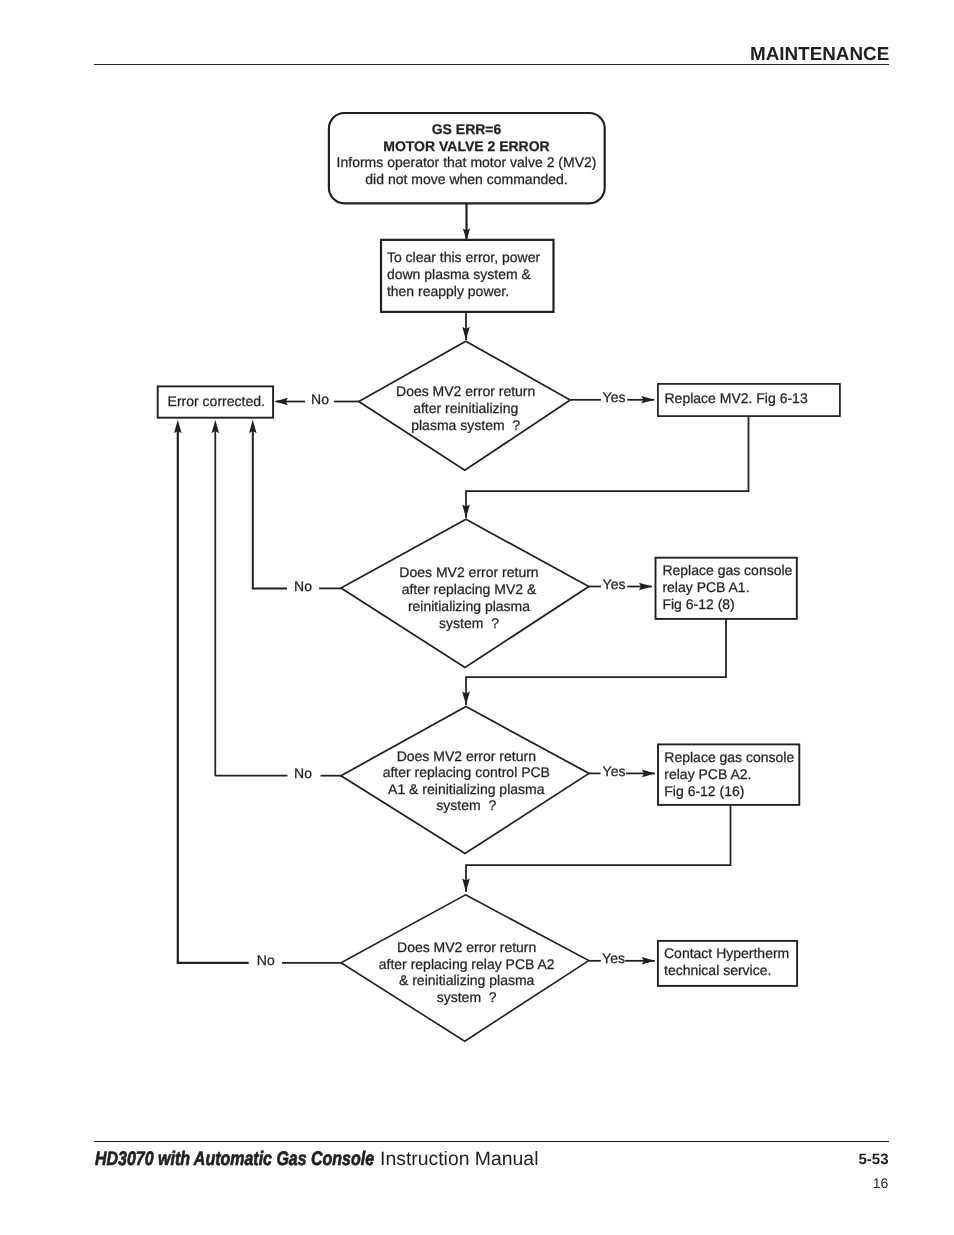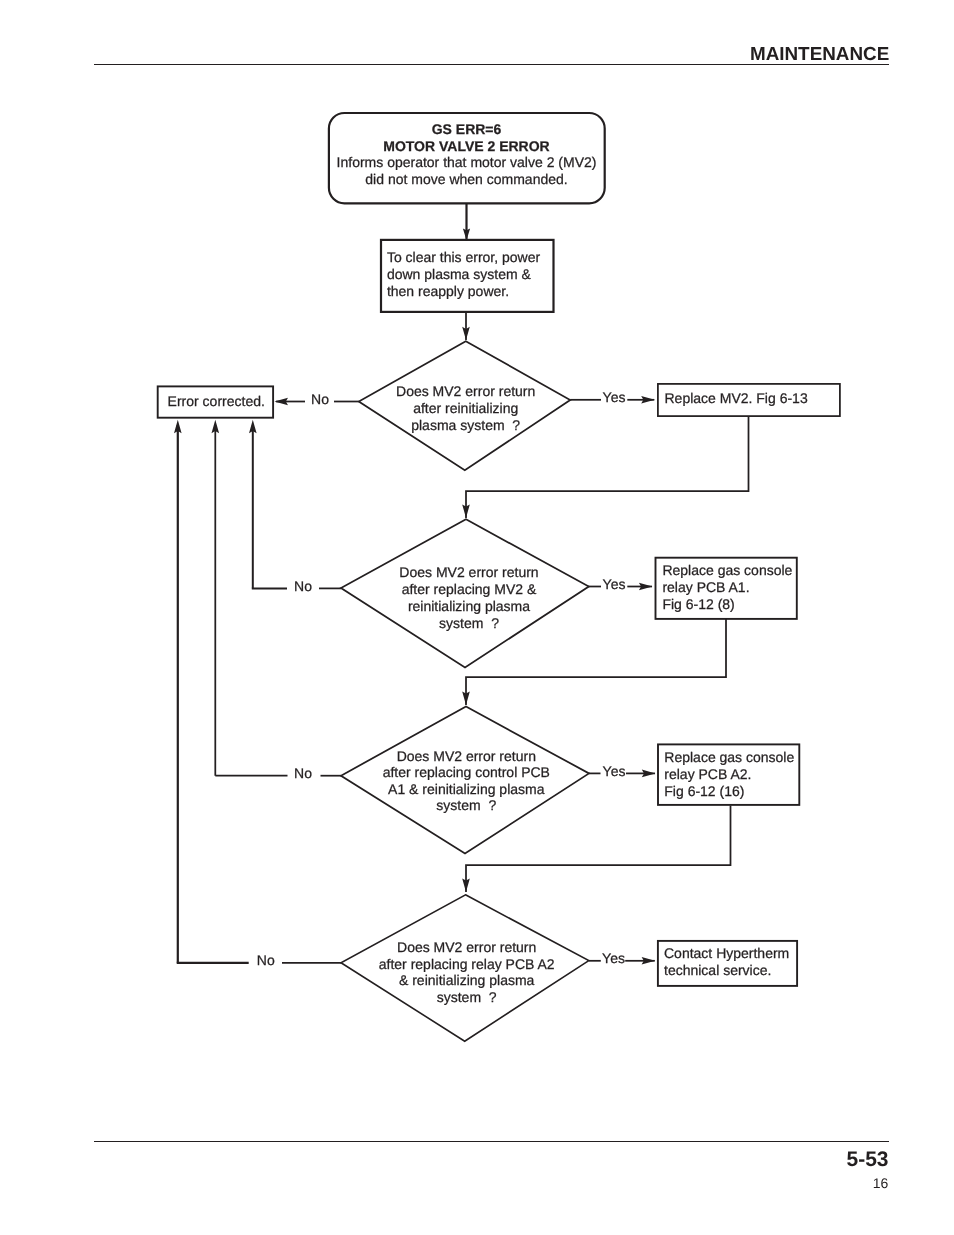--- a/index.html
+++ b/index.html
@@ -10,21 +10,21 @@
   .page{position:absolute;inset:0;will-change:transform;}
   #hdr-title{position:absolute;right:64.8px;top:44.3px;font-size:18.85px;font-weight:bold;
              letter-spacing:0px;line-height:20px;}
   #hdr-rule{position:absolute;left:94px;top:63.6px;width:795px;height:1.6px;background:#231f20;}
   #ftr-rule{position:absolute;left:94px;top:1140.8px;width:795px;height:1.6px;background:#231f20;}
   #ftr-left{position:absolute;left:94.7px;top:1148px;font-size:19.4px;line-height:22px;white-space:nowrap;}
   #ftr-left .bi{font-weight:bold;font-style:italic;font-size:19.6px;
        -webkit-text-stroke:0.7px #231f20;
        display:inline-block;transform:scaleX(0.8155);transform-origin:left center;
        margin-right:-62.3px;}
-  #ftr-page{position:absolute;right:65.5px;top:1149.5px;font-size:21px;font-weight:bold;line-height:20px;}
+  #ftr-page{position:absolute;right:65.5px;top:1149.5px;font-size:15px;font-weight:bold;line-height:20px;}
   #ftr-num{position:absolute;right:65.8px;top:1176.5px;font-size:14px;line-height:13px;}
   svg.flow{position:absolute;left:0;top:0;}
   .ft{font-family:"Liberation Sans",sans-serif;font-size:14px;fill:#231f20;white-space:pre;
       stroke:#231f20;stroke-width:0.25px;paint-order:stroke fill;}
   .ftb{font-family:"Liberation Sans",sans-serif;font-size:14px;font-weight:bold;fill:#231f20;white-space:pre;
       stroke:#231f20;stroke-width:0.25px;paint-order:stroke fill;}
 </style>
 </head>
 <body>
 
@@ -139,15 +139,16 @@
       <text x="614" y="588.7" class="ft" text-anchor="middle">Yes</text>
       <text x="614" y="775.8" class="ft" text-anchor="middle">Yes</text>
       <text x="613.5" y="962.9" class="ft" text-anchor="middle">Yes</text>
       <text x="320" y="404.2" class="ft" text-anchor="middle">No</text>
       <text x="303" y="591.1" class="ft" text-anchor="middle">No</text>
       <text x="303" y="778.1" class="ft" text-anchor="middle">No</text>
       <text x="265.8" y="965.2" class="ft" text-anchor="middle">No</text>
     </svg>
 
   <div id="ftr-rule"></div>
+  <div id="ftr-left"><span class="bi">HD3070 with Automatic Gas Console</span><span> Instruction Manual</span></div>
   <div id="ftr-page">5-53</div>
   <div id="ftr-num">16</div>
 </div>
 
 </body></html>

